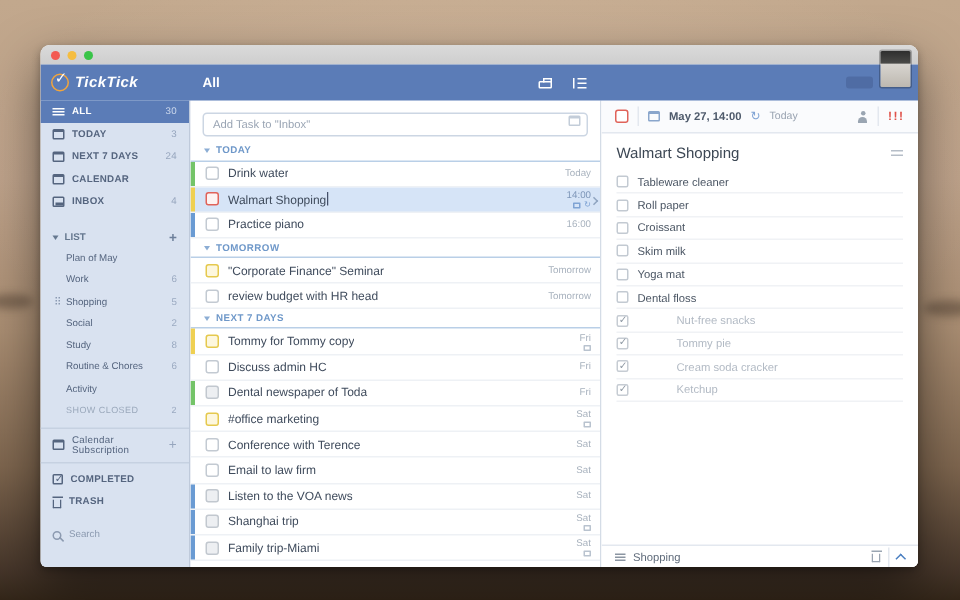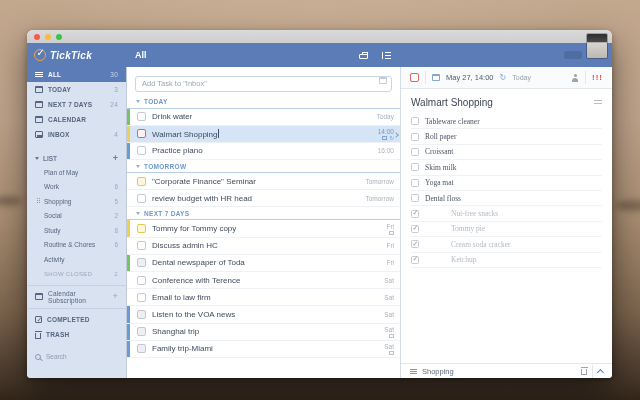--- a/index.html
+++ b/index.html
@@ -125,32 +125,32 @@
   .trow .rowchev { position:absolute; right:2px; top:7px; color:#8fa4c0; }
   .caret { display:inline-block; width:1px; height:9px; background:#44506a; vertical-align:-1px; }
 
   
   .detail { flex:1; background:#fff; display:flex; flex-direction:column; overflow:hidden; }
   .d-toolbar { height:22px; flex:none; background:#fafbfd; border-bottom:1px solid #e3e8ef;
     display:flex; align-items:center; gap:6px; padding:0 9px; }
   .redbox { width:9px; height:9px; border:1.5px solid #e0635a; border-radius:2px; background:#fff; flex:none; }
   .vsep { width:1px; height:13px; background:#e3e8ef; flex:none; }
   .d-toolbar .ic-cal { color:#8aa6cc; }
-  .d-date { font-size:7.5px; color:#4e5a6b; font-weight:normal; }
+  .d-date { font-size:7.5px; color:#4e5a6b; font-weight:bold; }
   .rep-big { font-size:8px; color:#7fa3d4; line-height:8px; }
   .d-today { font-size:7px; color:#98a2b0; }
   .d-toolbar .grow { flex:1; }
   .d-toolbar .ic-person { color:#9aa5b2; }
   .prio { font-size:8px; font-weight:bold; color:#e0524a; letter-spacing:1px; }
   .d-title-row { flex:none; display:flex; align-items:center; padding:8px 10px 6px 10px; }
   .d-title { font-size:10px; color:#3c4754; }
   .d-title-row .ic-sortmenu { margin-left:auto; width:8px; height:5px; position:relative; color:#b6bec8; }
   .d-title-row .ic-sortmenu::before { content:""; position:absolute; left:0; top:0; width:8px; height:1px; background:currentColor; box-shadow:0 3px 0 currentColor; }
   .clist { flex:1; min-height:0; display:flex; flex-direction:column; }
-  .crow { height:15.4px; flex:none; display:flex; align-items:center; gap:6px; margin:0 10px; border-bottom:1px solid #f0f2f5;font-family:Liberation Serif, serif; }
+  .crow { height:15.4px; flex:none; display:flex; align-items:center; gap:6px; margin:0 10px; border-bottom:1px solid #f0f2f5; }
   .crow .box { width:8px; height:8px; border:1px solid #c3cad2; border-radius:1.5px; background:#fff; flex:none; position:relative; }
   .crow .lbl { font-size:7.5px; color:#4a5563; }
   .crow.checked .box { border-color:#c6ccd3; }
   .crow.checked .box::after { content:"✓"; position:absolute; top:-1.5px; left:0.5px; font-size:7px; color:#8f99a4; }
   .crow.checked .lbl { color:#b2bac4;margin-left:26px; }
   .d-footer { flex:none; margin-top:auto; height:15px; border-top:1px solid #e3e8ef;
     display:flex; align-items:center; gap:5px; padding:0 9px; background:#fff; }
   .d-footer .ic-listlines { width:7px; height:6px; position:relative; color:#8b95a2; }
   .d-footer .ic-listlines::before { content:""; position:absolute; left:0; top:0.5px; width:7px; height:1px; background:currentColor; box-shadow:0 2px 0 currentColor,0 4px 0 currentColor; }
   .d-footer .lname { font-size:7.5px; color:#5f6b7a; }
@@ -357,20 +357,30 @@
         <span class="ttl">Discuss admin HC</span>
         <span class="meta">Fri</span>
       </div>
       <div class="trow">
         <span class="bar green"></span>
         <span class="cbox gray"></span>
         <span class="ttl">Dental newspaper of Toda</span>
         <span class="meta">Fri</span>
       </div>
       <div class="trow">
+        <span class="cbox yellow"></span>
+        <span class="ttl">#office marketing</span>
+        <span class="meta">
+          <span>Sat</span>
+          <span class="sub">
+              <span class="mini"></span>
+            </span>
+        </span>
+      </div>
+      <div class="trow">
         <span class="cbox"></span>
         <span class="ttl">Conference with Terence</span>
         <span class="meta">Sat</span>
       </div>
       <div class="trow">
         <span class="cbox"></span>
         <span class="ttl">Email to law firm</span>
         <span class="meta">Sat</span>
       </div>
       <div class="trow">

